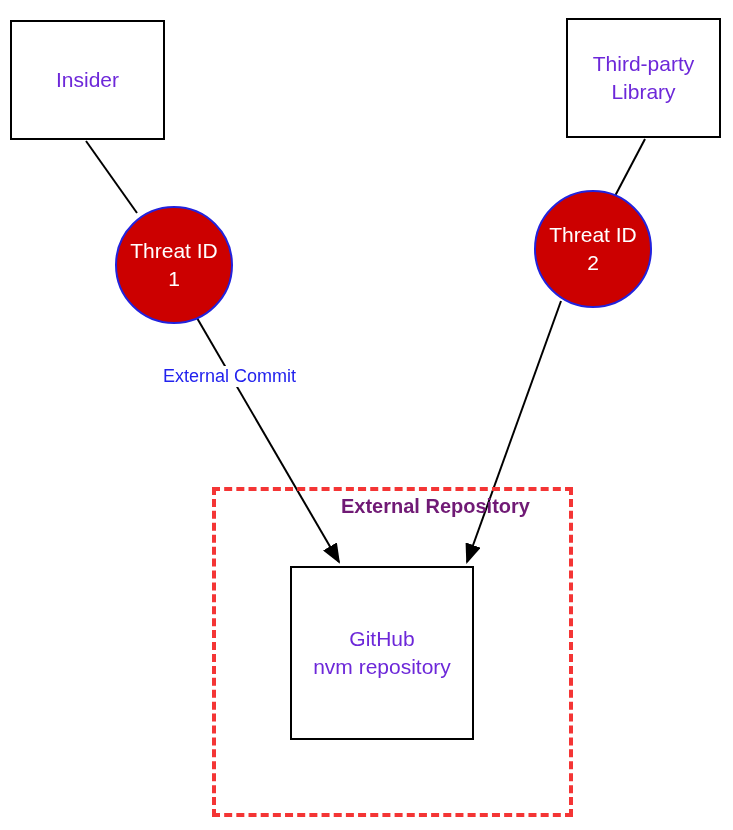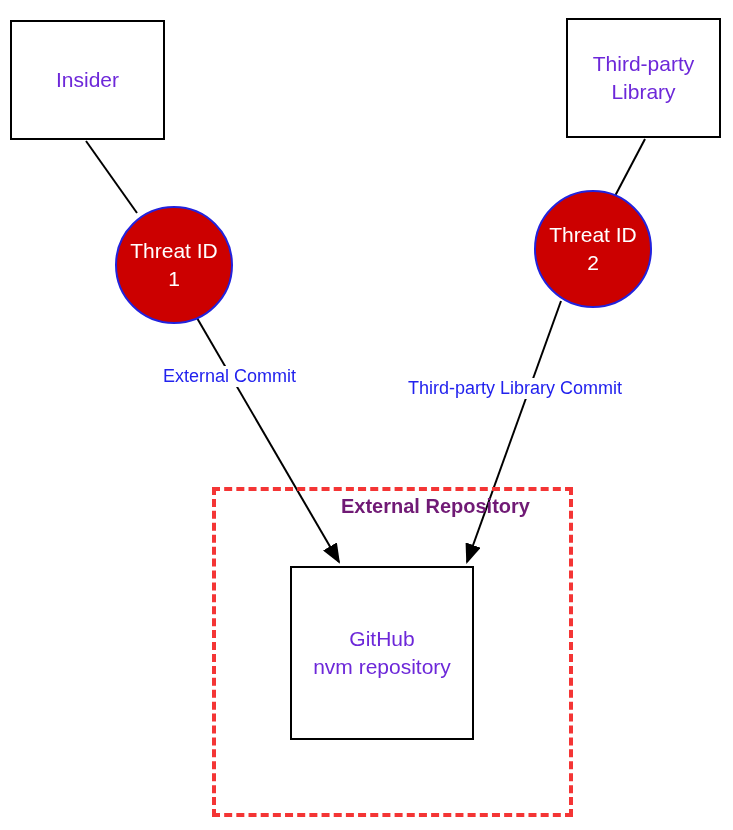--- a/index.html
+++ b/index.html
@@ -134,15 +134,14 @@
 
   <div class="node-box" style="left:290px; top:566px; width:184px; height:174px;">
     <span class="lines">
       <span>GitHub</span><br>
       <span>nvm repository</span>
     </span>
   </div>
 
   <div class="edge-label" style="left:161px; top:366px;">External Commit</div>
 
-  <div class="edge-label" style="left:406px; top:378px;">Third-party Library Commit</div>
 
 </div>
 
 </body></html>

